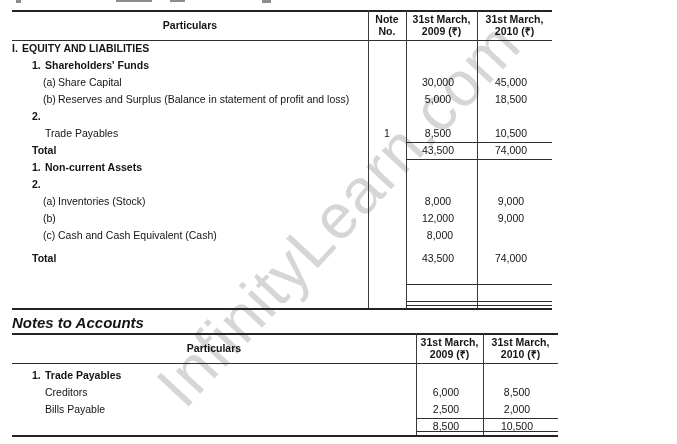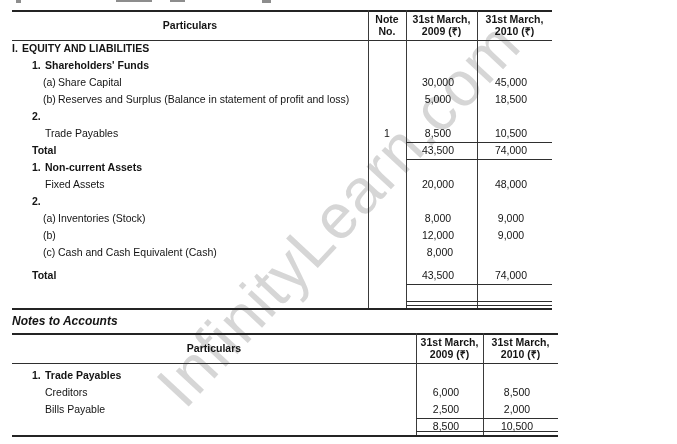--- a/index.html
+++ b/index.html
@@ -45,21 +45,21 @@
 
   
   .p-section{padding-left:0;}    .p-section .num{width:10px;}
   .p-group{padding-left:20px;}   .p-group .num{width:13px;}
   .p-sub{padding-left:31px;}     .p-sub .num{width:15px;}
   .p-item{padding-left:33px;}
   .p-total{padding-left:20px;}
 
   .gap-before{margin-top:6px;}
 
-  .notes-title{position:absolute;left:12px;top:314px;font-size:12px;font-weight:700;
+  .notes-title{position:absolute;left:12px;top:314px;font-size:15px;font-weight:700;
     font-style:italic;z-index:1;}
 </style>
 </head>
 <body>
 
 <div class="page">
 
   <div class="watermark">InfinityLearn.com</div>
 
   <div class="artifact" style="left:16px;top:0;width:5px;height:3px;"></div>
@@ -171,28 +171,20 @@
       <div class="trow">
         <div class="cp p-group bold">
             <span class="num">1.</span>
             <span>Non-current Assets</span>
           </div>
         <div class="cn"></div>
           <div class="cv cv1"></div>
           <div class="cv cv2"></div>
       </div>
 
-      <div class="trow">
-        <div class="cp p-item">
-            <span>Fixed Assets</span>
-          </div>
-        <div class="cn"></div>
-        <div class="cv cv1">20,000</div>
-        <div class="cv cv2">48,000</div>
-      </div>
 
       <div class="trow">
         <div class="cp p-group bold">
             <span class="num">2.</span>
           </div>
         <div class="cn"></div>
           <div class="cv cv1"></div>
           <div class="cv cv2"></div>
       </div>
 

